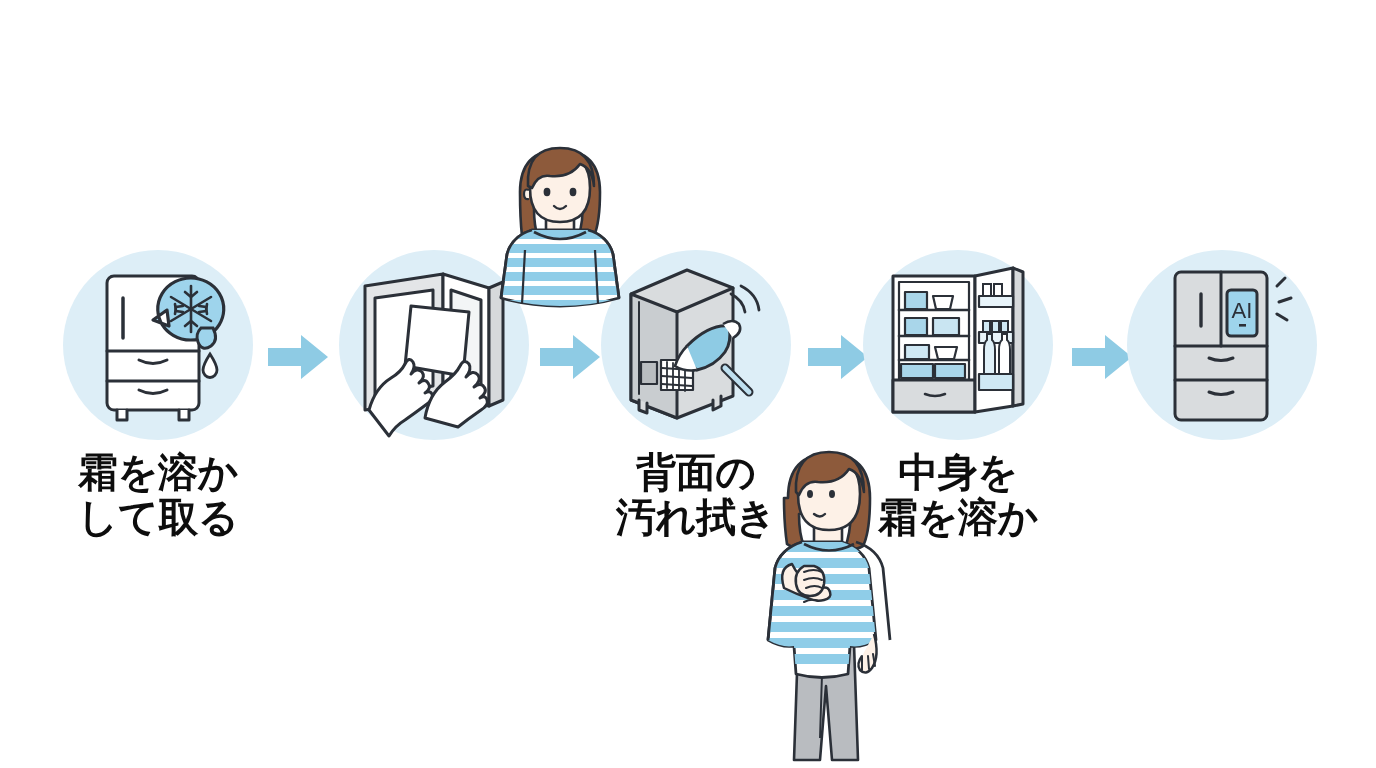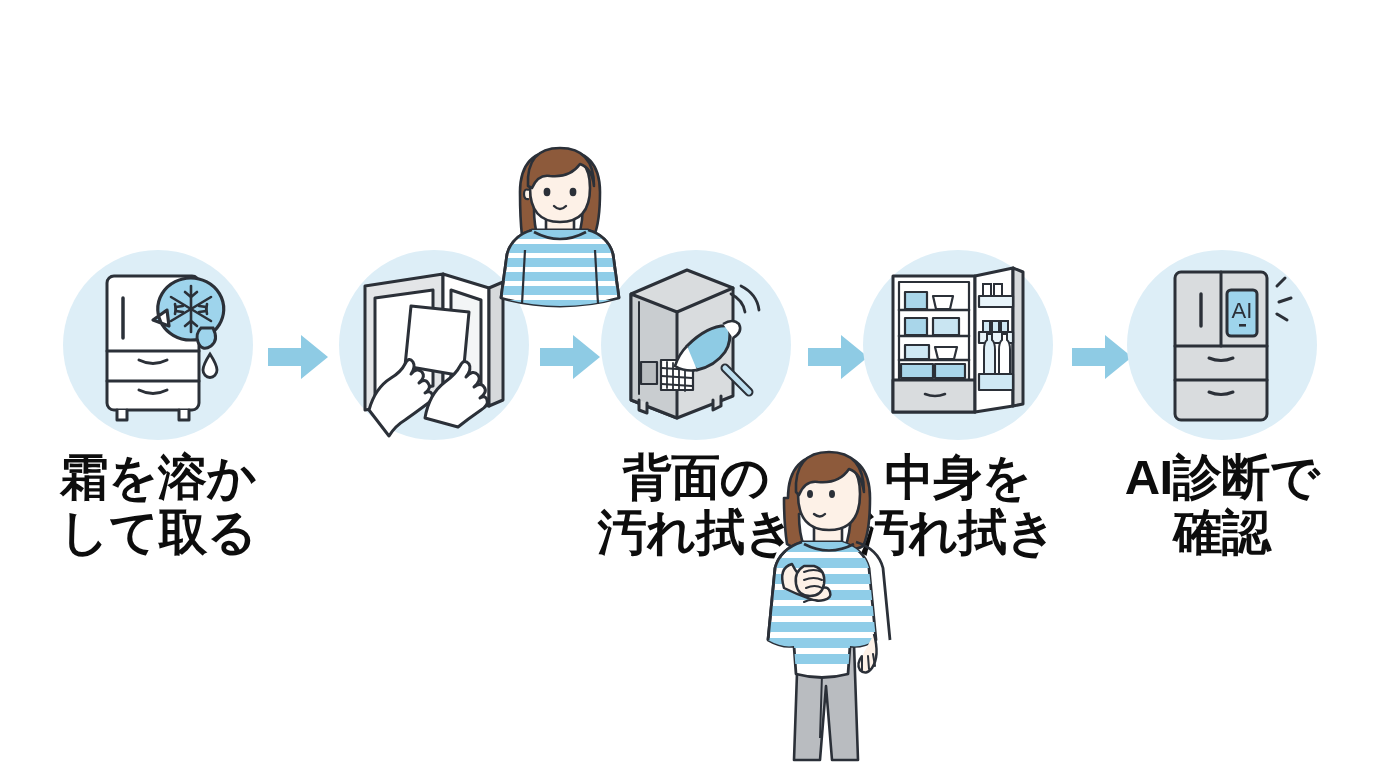--- a/index.html
+++ b/index.html
@@ -29,21 +29,21 @@
   .step-circle {
     position: relative;
     width: 190px;
     height: 190px;
     margin: 0 auto;
   }
   .step-label {
     margin-top: 10px;
     text-align: center;
     font-weight: bold;
-    font-size: 49px;
+    font-size: 40px;
     line-height: 1.12;
     color: #0d0d0d;
     letter-spacing: -0.5px;
     white-space: pre-line;
     font-family: "Liberation Sans", "DejaVu Sans", sans-serif;
   }
   .arrow {
     position: absolute;
     top: 333px;
     width: 60px;
@@ -211,21 +211,21 @@
           <rect x="131" y="34" width="8" height="12"></rect>
           <rect x="120" y="71" width="7" height="11" fill="#cfe8f4"></rect>
           <rect x="129" y="71" width="7" height="11" fill="#cfe8f4"></rect>
           <rect x="138" y="71" width="7" height="11" fill="#cfe8f4"></rect>
           <path d="M121 100 q0 -8 3 -10 l0 -6 l5 0 l0 6 q3 2 3 10 l0 24 l-11 0 Z" fill="#dff0f8"></path>
           <path d="M136 100 q0 -8 3 -10 l0 -6 l5 0 l0 6 q3 2 3 10 l0 24 l-11 0 Z" fill="#ffffff"></path>
         </g>
       </svg>
     </div>
     <div class="step-label">中身を
-汚れ拭き</div>
+霜を溶か</div>
   </div>
 
   <div class="arrow" style="left:1072px;">
     <svg viewBox="0 0 60 48" width="60" height="48">
       <path d="M0 15 L33 15 L33 2 L60 24 L33 46 L33 33 L0 33 Z" fill="#8ecbe4"></path>
     </svg>
   </div>
 
   <div class="step" style="left:1097px;">
     <div class="step-circle">
@@ -243,22 +243,20 @@
         </g>
         <text x="115" y="68" text-anchor="middle" font-family="Liberation Sans, sans-serif" font-size="22" fill="#2b3038">AI</text>
         <rect x="112" y="74" width="7" height="2.6" fill="#2b3038"></rect>
         <g stroke="#2b3038" stroke-width="3" stroke-linecap="round">
           <line x1="150" y1="36" x2="158" y2="28"></line>
           <line x1="152" y1="52" x2="164" y2="48"></line>
           <line x1="150" y1="64" x2="160" y2="70"></line>
         </g>
       </svg>
     </div>
-    <div class="step-label">AI診断で
-確認</div>
   </div>
 
   <div class="person" style="left:498px; top:138px;">
     <svg viewBox="0 0 124 178" width="124" height="178">
       <defs>
         <clipPath id="topShirtClip">
           <path d="M34 92 q-20 6 -25 24 l-6 44 q28 8 59 8 q31 0 59 -8 l-6 -44 q-5 -18 -25 -24 Z"></path>
         </clipPath>
       </defs>
 

